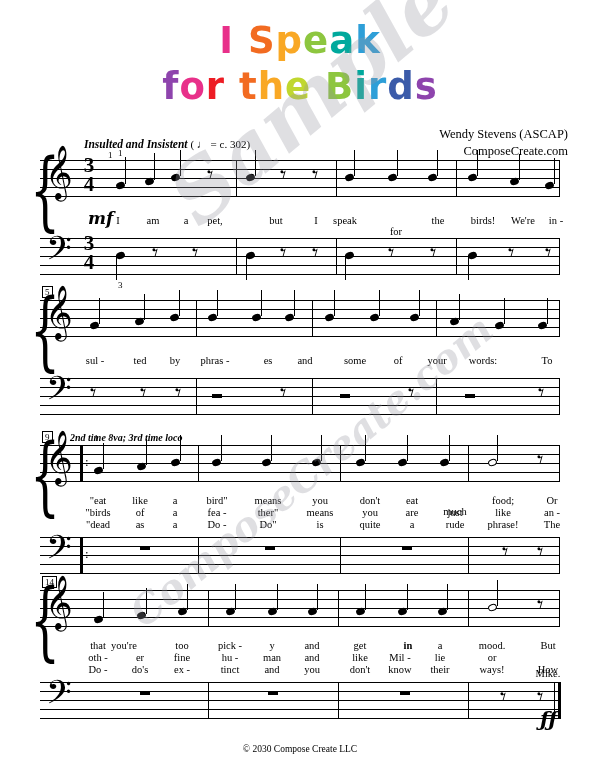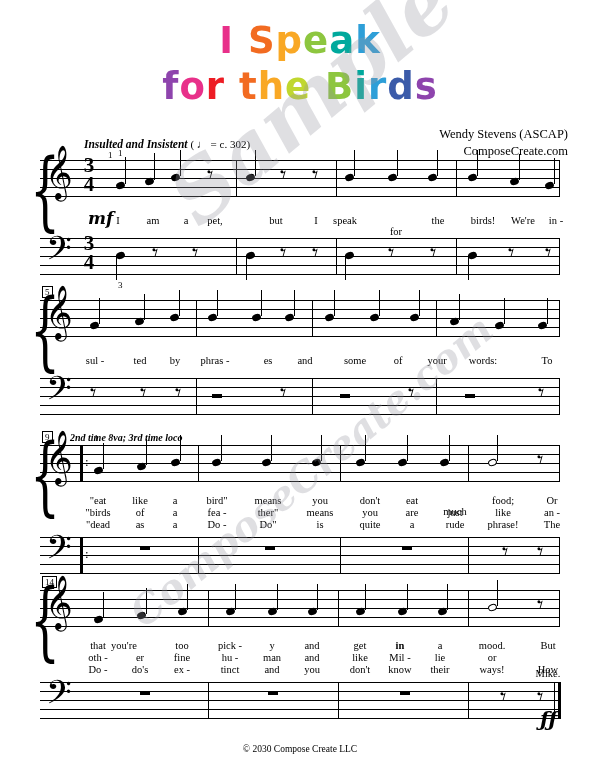--- a/index.html
+++ b/index.html
@@ -635,21 +635,21 @@
     </div>
 
     <div style="position:absolute; top:50px; left:0; width:520px; height:12px;" id="lyr4a">
         <span class="lyric" style="left: 58px; top: 0px;">that</span>
         <span class="lyric" style="left: 84px; top: 0px;">you're</span>
         <span class="lyric" style="left: 142px; top: 0px;">too</span>
         <span class="lyric" style="left: 190px; top: 0px;">pick -</span>
         <span class="lyric" style="left: 232px; top: 0px;">y</span>
         <span class="lyric" style="left: 272px; top: 0px;">and</span>
         <span class="lyric" style="left: 320px; top: 0px;">get</span>
-        <span class="lyric" style="left: 360px; top: 0px; font-weight: bold;">in</span>
+        <span class="lyric" style="left: 368px; top: 0px; font-weight: bold;">in</span>
         <span class="lyric" style="left: 400px; top: 0px;">a</span>
         <span class="lyric" style="left: 452px; top: 0px;">mood.</span>
         <span class="lyric" style="left: 508px; top: 0px;">But</span>
       </div>
     <div style="position:absolute; top:62px; left:0; width:520px; height:12px;" id="lyr4b">
         <span class="lyric" style="left: 58px; top: 0px;">oth -</span>
         <span class="lyric" style="left: 100px; top: 0px;">er</span>
         <span class="lyric" style="left: 142px; top: 0px;">fine</span>
         <span class="lyric" style="left: 190px; top: 0px;">hu -</span>
         <span class="lyric" style="left: 232px; top: 0px;">man</span>

